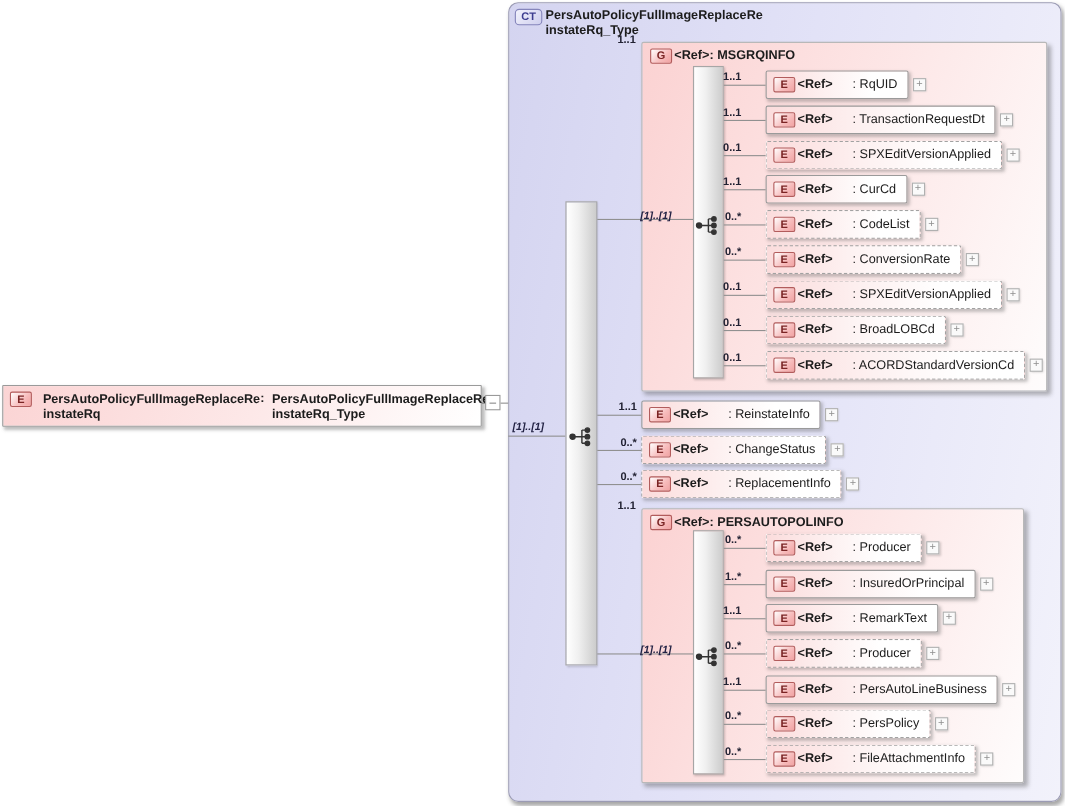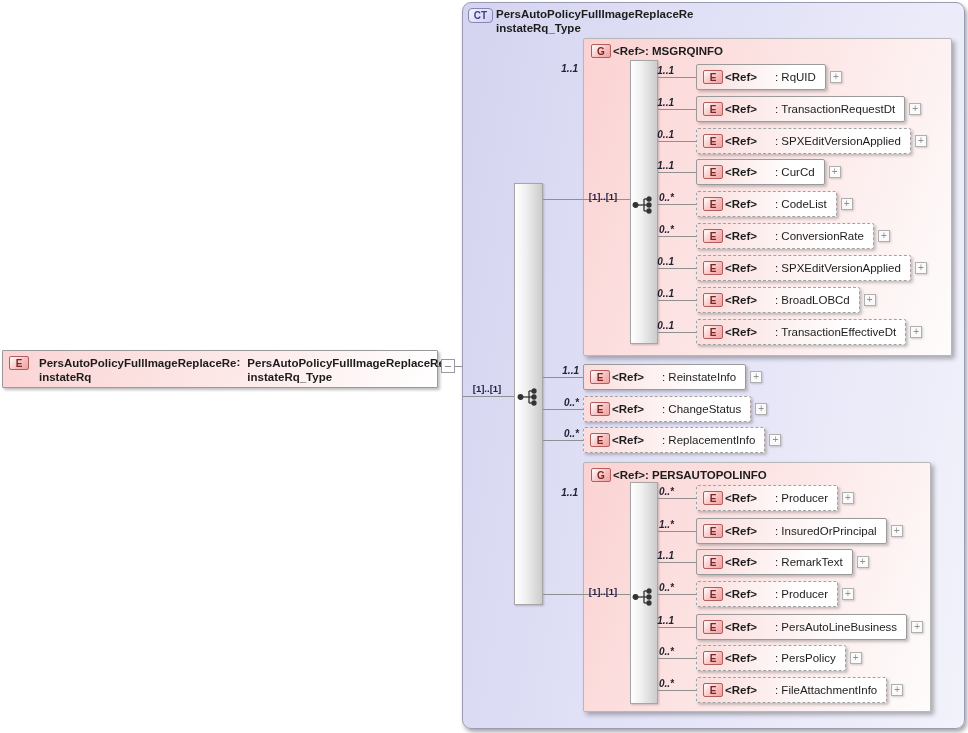--- a/index.html
+++ b/index.html
@@ -49,32 +49,32 @@
 
   
   .seq-bar {
     position:absolute; z-index:3;
     background:linear-gradient(to right,#ffffff 0%,#f0f0f0 40%,#cccccc 100%);
     border:1px solid #a6a6a6;
     box-shadow:1px 1px 2px rgba(0,0,0,0.2);
   }
   .seq-icon { position:absolute; z-index:5; }
   .occurs {
-    position:absolute; z-index:5; width:42px; text-align:center;
-    font-size:9.5px; font-weight:bold; color:#222244; white-space:nowrap;
+    position:absolute; z-index:5; width:42px; text-align:left;
+    font-size:9.5px; font-style:italic; font-weight:bold; color:#222244; white-space:nowrap;
   }
   .hline { position:absolute; height:1px; background:#909090; z-index:3; }
 
   
   .row { position:absolute; display:flex; align-items:center; height:26px; z-index:4; }
   .conn { position:relative; height:26px; flex:0 0 auto; }
   .conn::after { content:""; position:absolute; left:0; right:0; top:13px; height:1px; background:#909090; }
   .card {
     position:absolute; right:4px; bottom:14px; white-space:nowrap;
-    font-size:10px; font-style:italic; font-weight:bold; color:#222233;margin-top:32px;
+    font-size:10px; font-weight:bold; color:#222233;
   }
   .conn-g .card { right:22px; }
   .el-box {
     display:inline-flex; align-items:center; height:26px; padding:0 9px 0 6px;
     background:linear-gradient(to right,#fbdcdc 0%,#fdf0f0 40%,#ffffff 75%);
     border:1px solid #9a9a9a; border-radius:2px;
     box-shadow:2px 2px 3px rgba(90,90,90,0.35);
   }
   .el-box.dashed { border:1px dashed #a2a2a2; }
   .el-name { font-size:11.5px; font-weight:normal; color:#1c1c1c; margin-left:18px; white-space:pre; }
@@ -265,21 +265,21 @@
     <div class="plus">+</div>
   </div>
 
   <div class="row" style="left:658px; top:319px;">
     <div class="conn conn-g" style="width:38px;">
         <span class="card">0..1</span>
       </div>
     <div class="el-box dashed">
       <span class="badge">E</span>
       <span class="ref">&lt;Ref&gt;</span>
-      <span class="el-name">: TransactionEffectiveDt</span>
+      <span class="el-name">: ACORDStandardVersionCd</span>
     </div>
     <div class="plus">+</div>
   </div>
 
   <div class="row" style="left:543px; top:364px;">
     <div class="conn" style="width:40px;">
         <span class="card">1..1</span>
       </div>
     <div class="el-box">
       <span class="badge">E</span>

